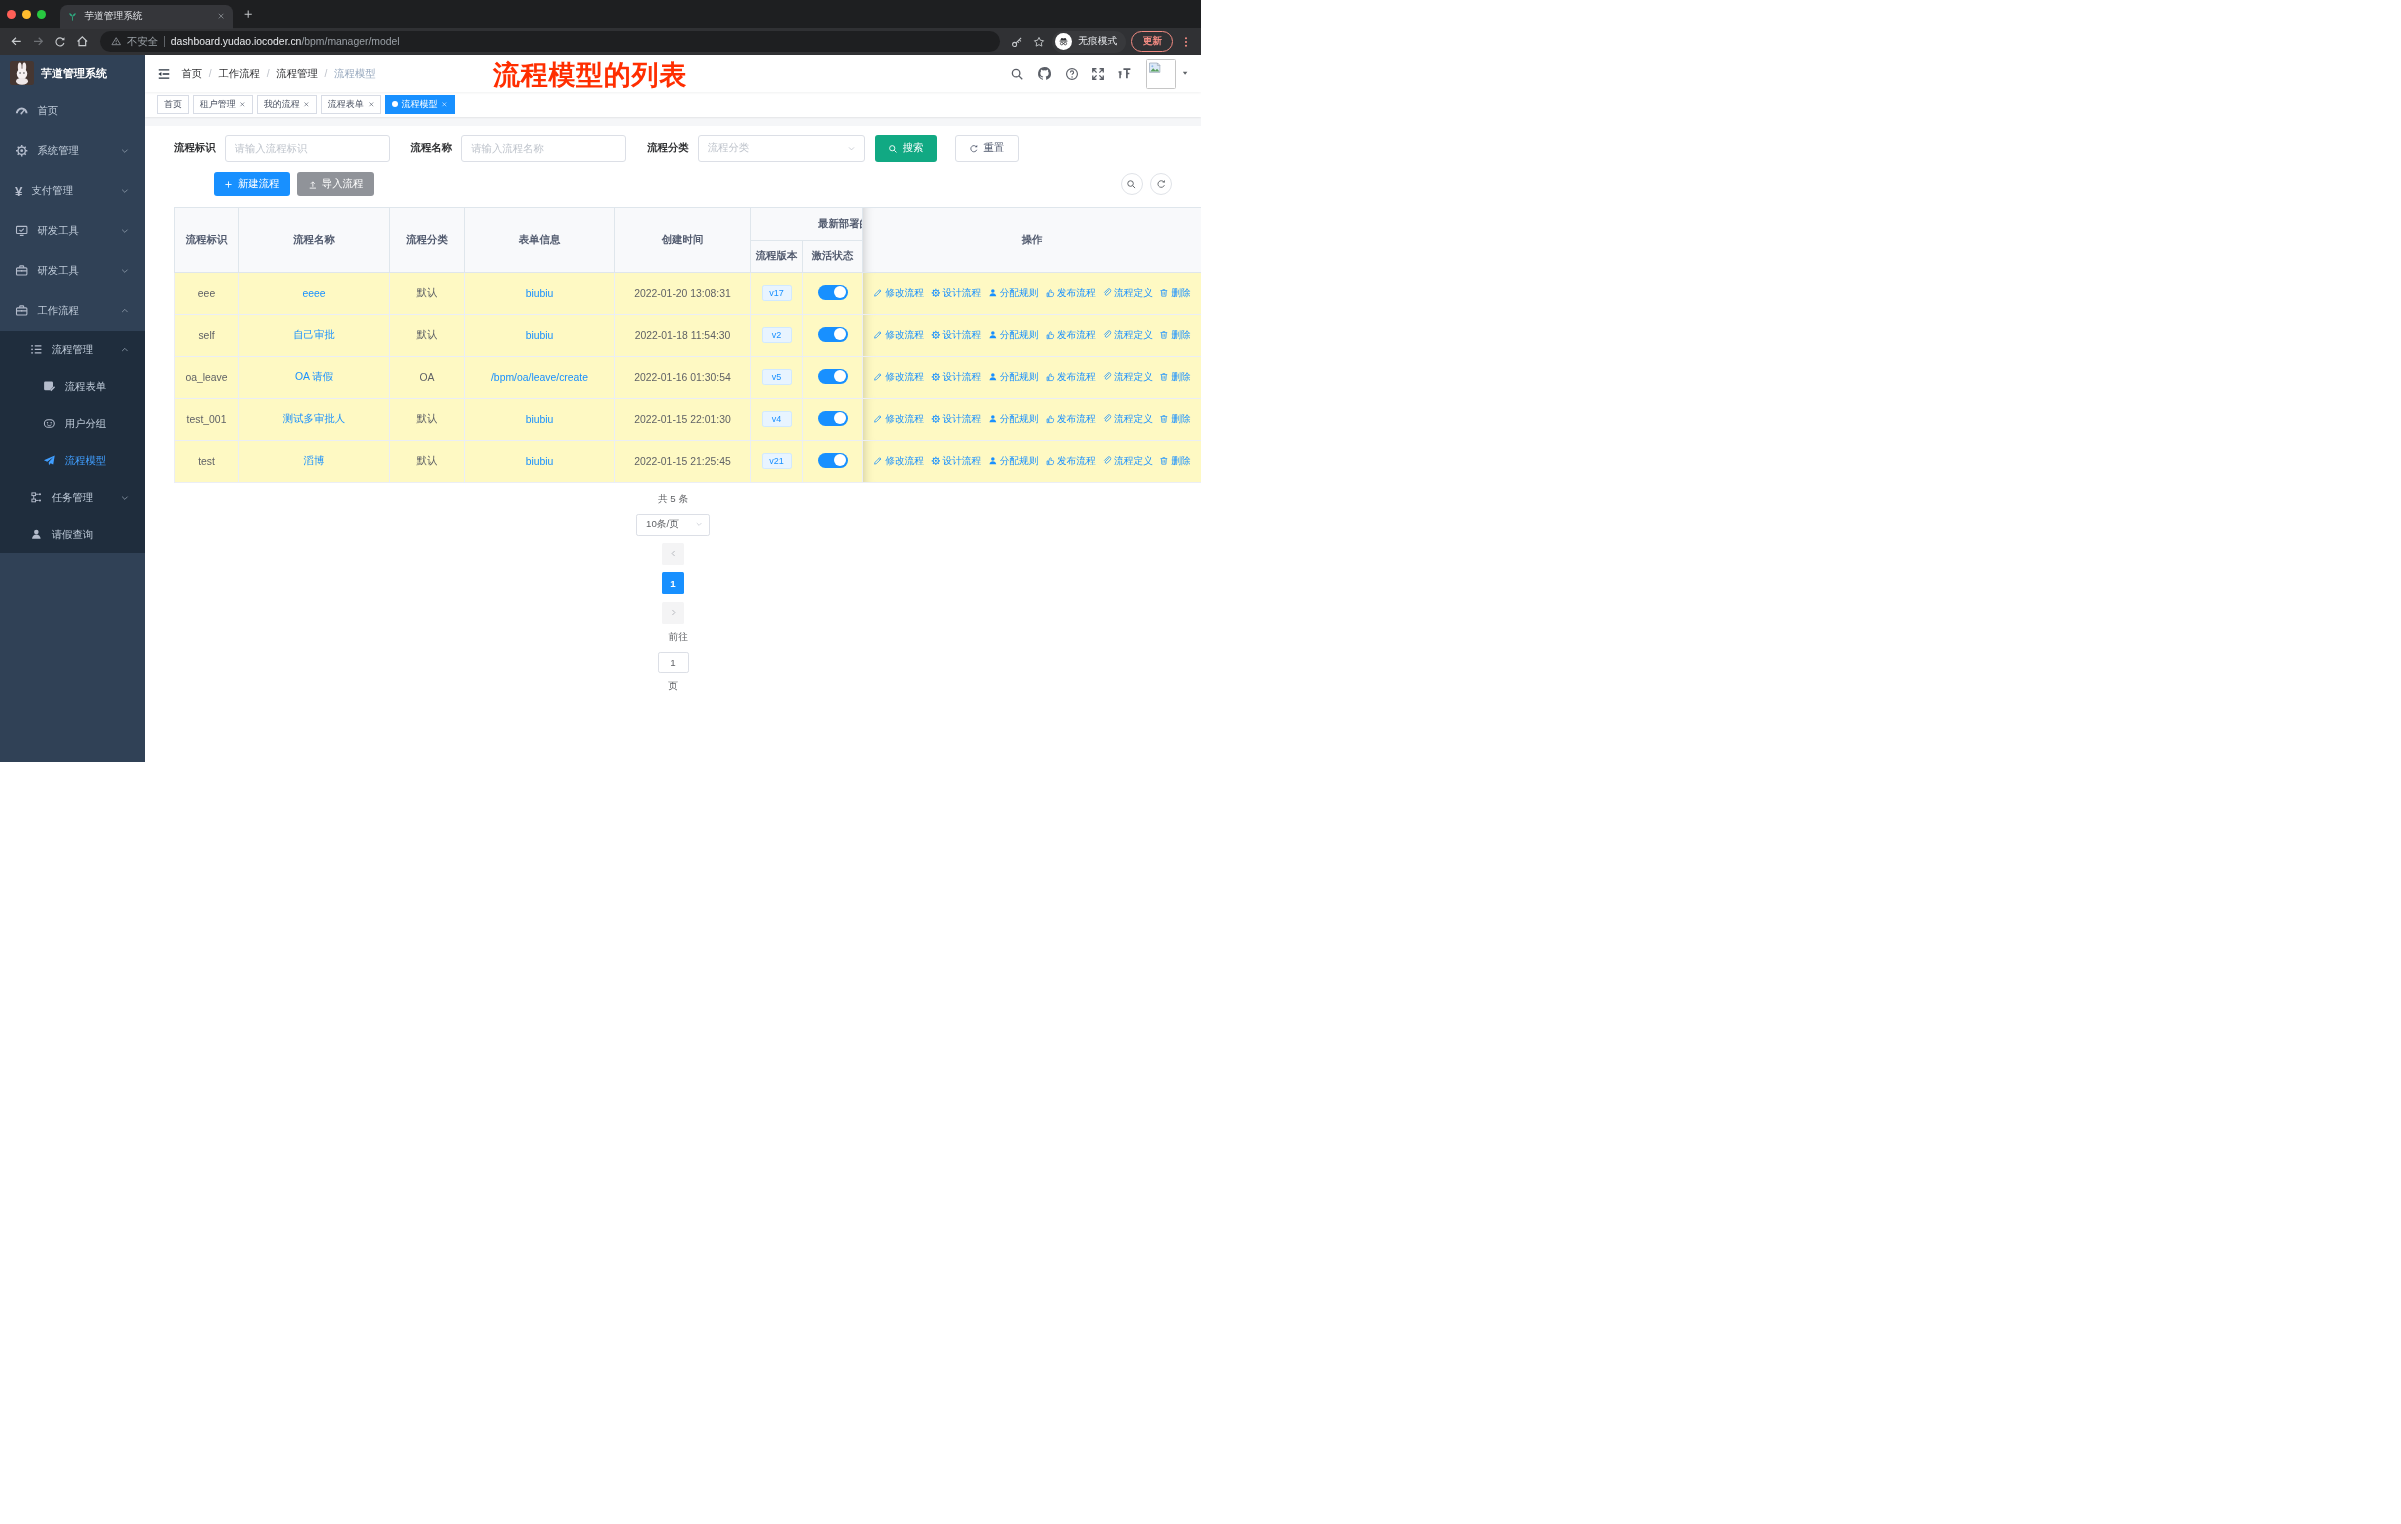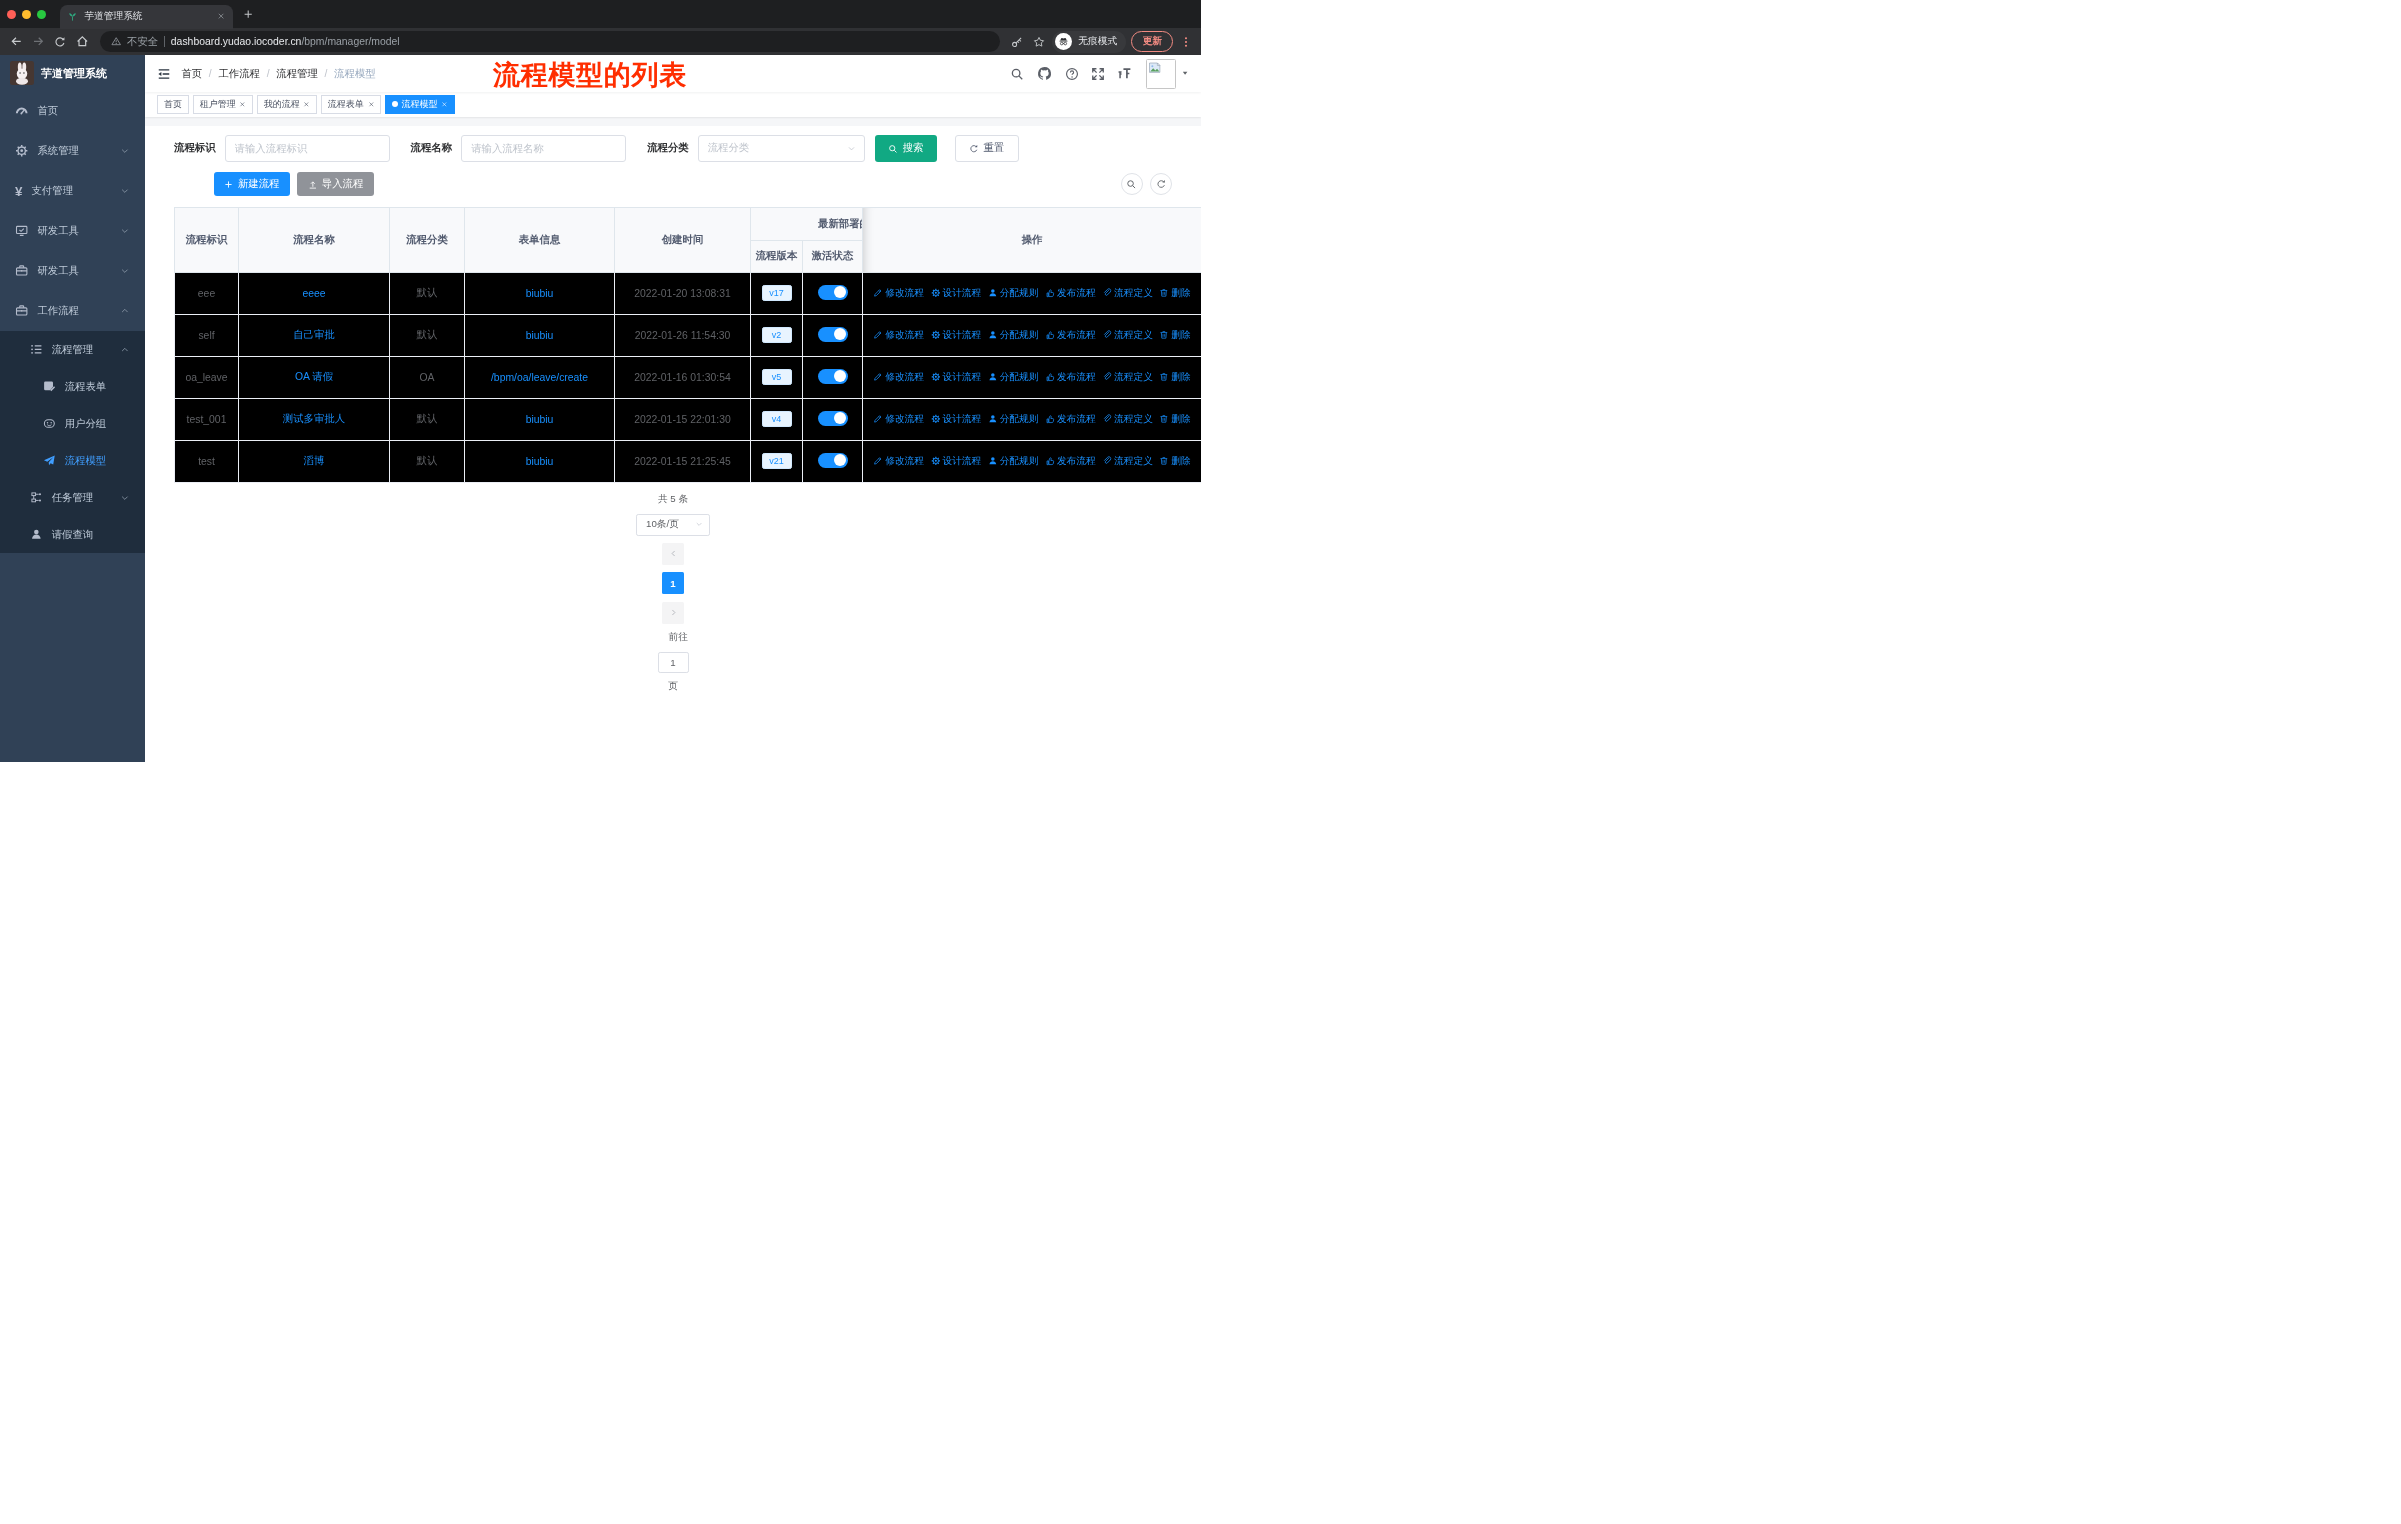--- a/index.html
+++ b/index.html
@@ -96,21 +96,21 @@
   .btn-import { background:#909399; color:#fff; margin-left:7.4px; }
   .tb-right { margin-left:auto; display:flex; gap:7.4px; }
   .cir-btn { width:22px; height:22px; border-radius:50%; border:0.7px solid #e0e3e8; background:#fff;
     display:flex; align-items:center; justify-content:center; color:#5f6368; cursor:pointer; }
 
   
   table.grid { margin-top:10.4px; width:1027px; table-layout:fixed; border-collapse:collapse; font-size:10.4px; }
   .grid th { background:#f8f9fb; color:#515a6e; font-weight:700; border:0.7px solid #dfe6ec; text-align:center; }
   .grid tr.h1 th { height:33px; }
   .grid tr.h2 th { height:32px; }
-  .grid td { height:42px; border:0.7px solid #ebeef5; text-align:center; color:#606266; background:#000000; }
+  .grid td { height:42px; border:0.7px solid #ebeef5; text-align:center; color:#606266; background:#fef9c3; }
   .th-group { text-align:left !important; padding-left:67px; overflow:hidden; white-space:nowrap; }
   a.cell-link { color:#1890ff; text-decoration:none; cursor:pointer; }
   .vtag { display:inline-flex; align-items:center; justify-content:center; min-width:30px; height:16.4px;
     padding:0 6.7px; background:#e8f4ff; border:0.7px solid #d1e9ff; border-radius:2.2px; color:#1890ff; font-size:9px; }
   .switch { display:inline-block; width:30px; height:15px; border-radius:7.4px; background:#1890ff; position:relative; cursor:pointer; }
   .switch .knob { position:absolute; top:1.5px; right:1.5px; width:12px; height:12px; border-radius:50%; background:#fff; }
   .shadow-left { box-shadow:inset 10.4px 0 10.4px -10.4px rgba(0,0,0,.22); }
   .td-actions { padding:0 4.5px; white-space:nowrap; }
   .act { color:#1890ff; font-size:9.7px; text-decoration:none; display:inline-flex; align-items:center;
     gap:2.2px; margin:0 3.3px; cursor:pointer; }
@@ -748,21 +748,21 @@
                     <span>删除</span>
                   </a>
             </td>
           </tr>
 
           <tr>
             <td>self</td>
             <td><a class="cell-link">自己审批</a></td>
             <td>默认</td>
             <td><a class="cell-link">biubiu</a></td>
-            <td>2022-01-26 11:54:30</td>
+            <td>2022-01-18 11:54:30</td>
             <td><span class="vtag">v2</span></td>
             <td><span class="switch"><span class="knob"></span></span></td>
             <td class="td-actions shadow-left">
               <a class="act">
                     <svg class="ic" width="9.7" height="9.7" viewBox="0 0 13 13">
                       <use href="#i-pencil"></use>
                     </svg>
                     <span>修改流程</span>
                   </a><a class="act">
                     <svg class="ic" width="9.7" height="9.7" viewBox="0 0 13 13">

